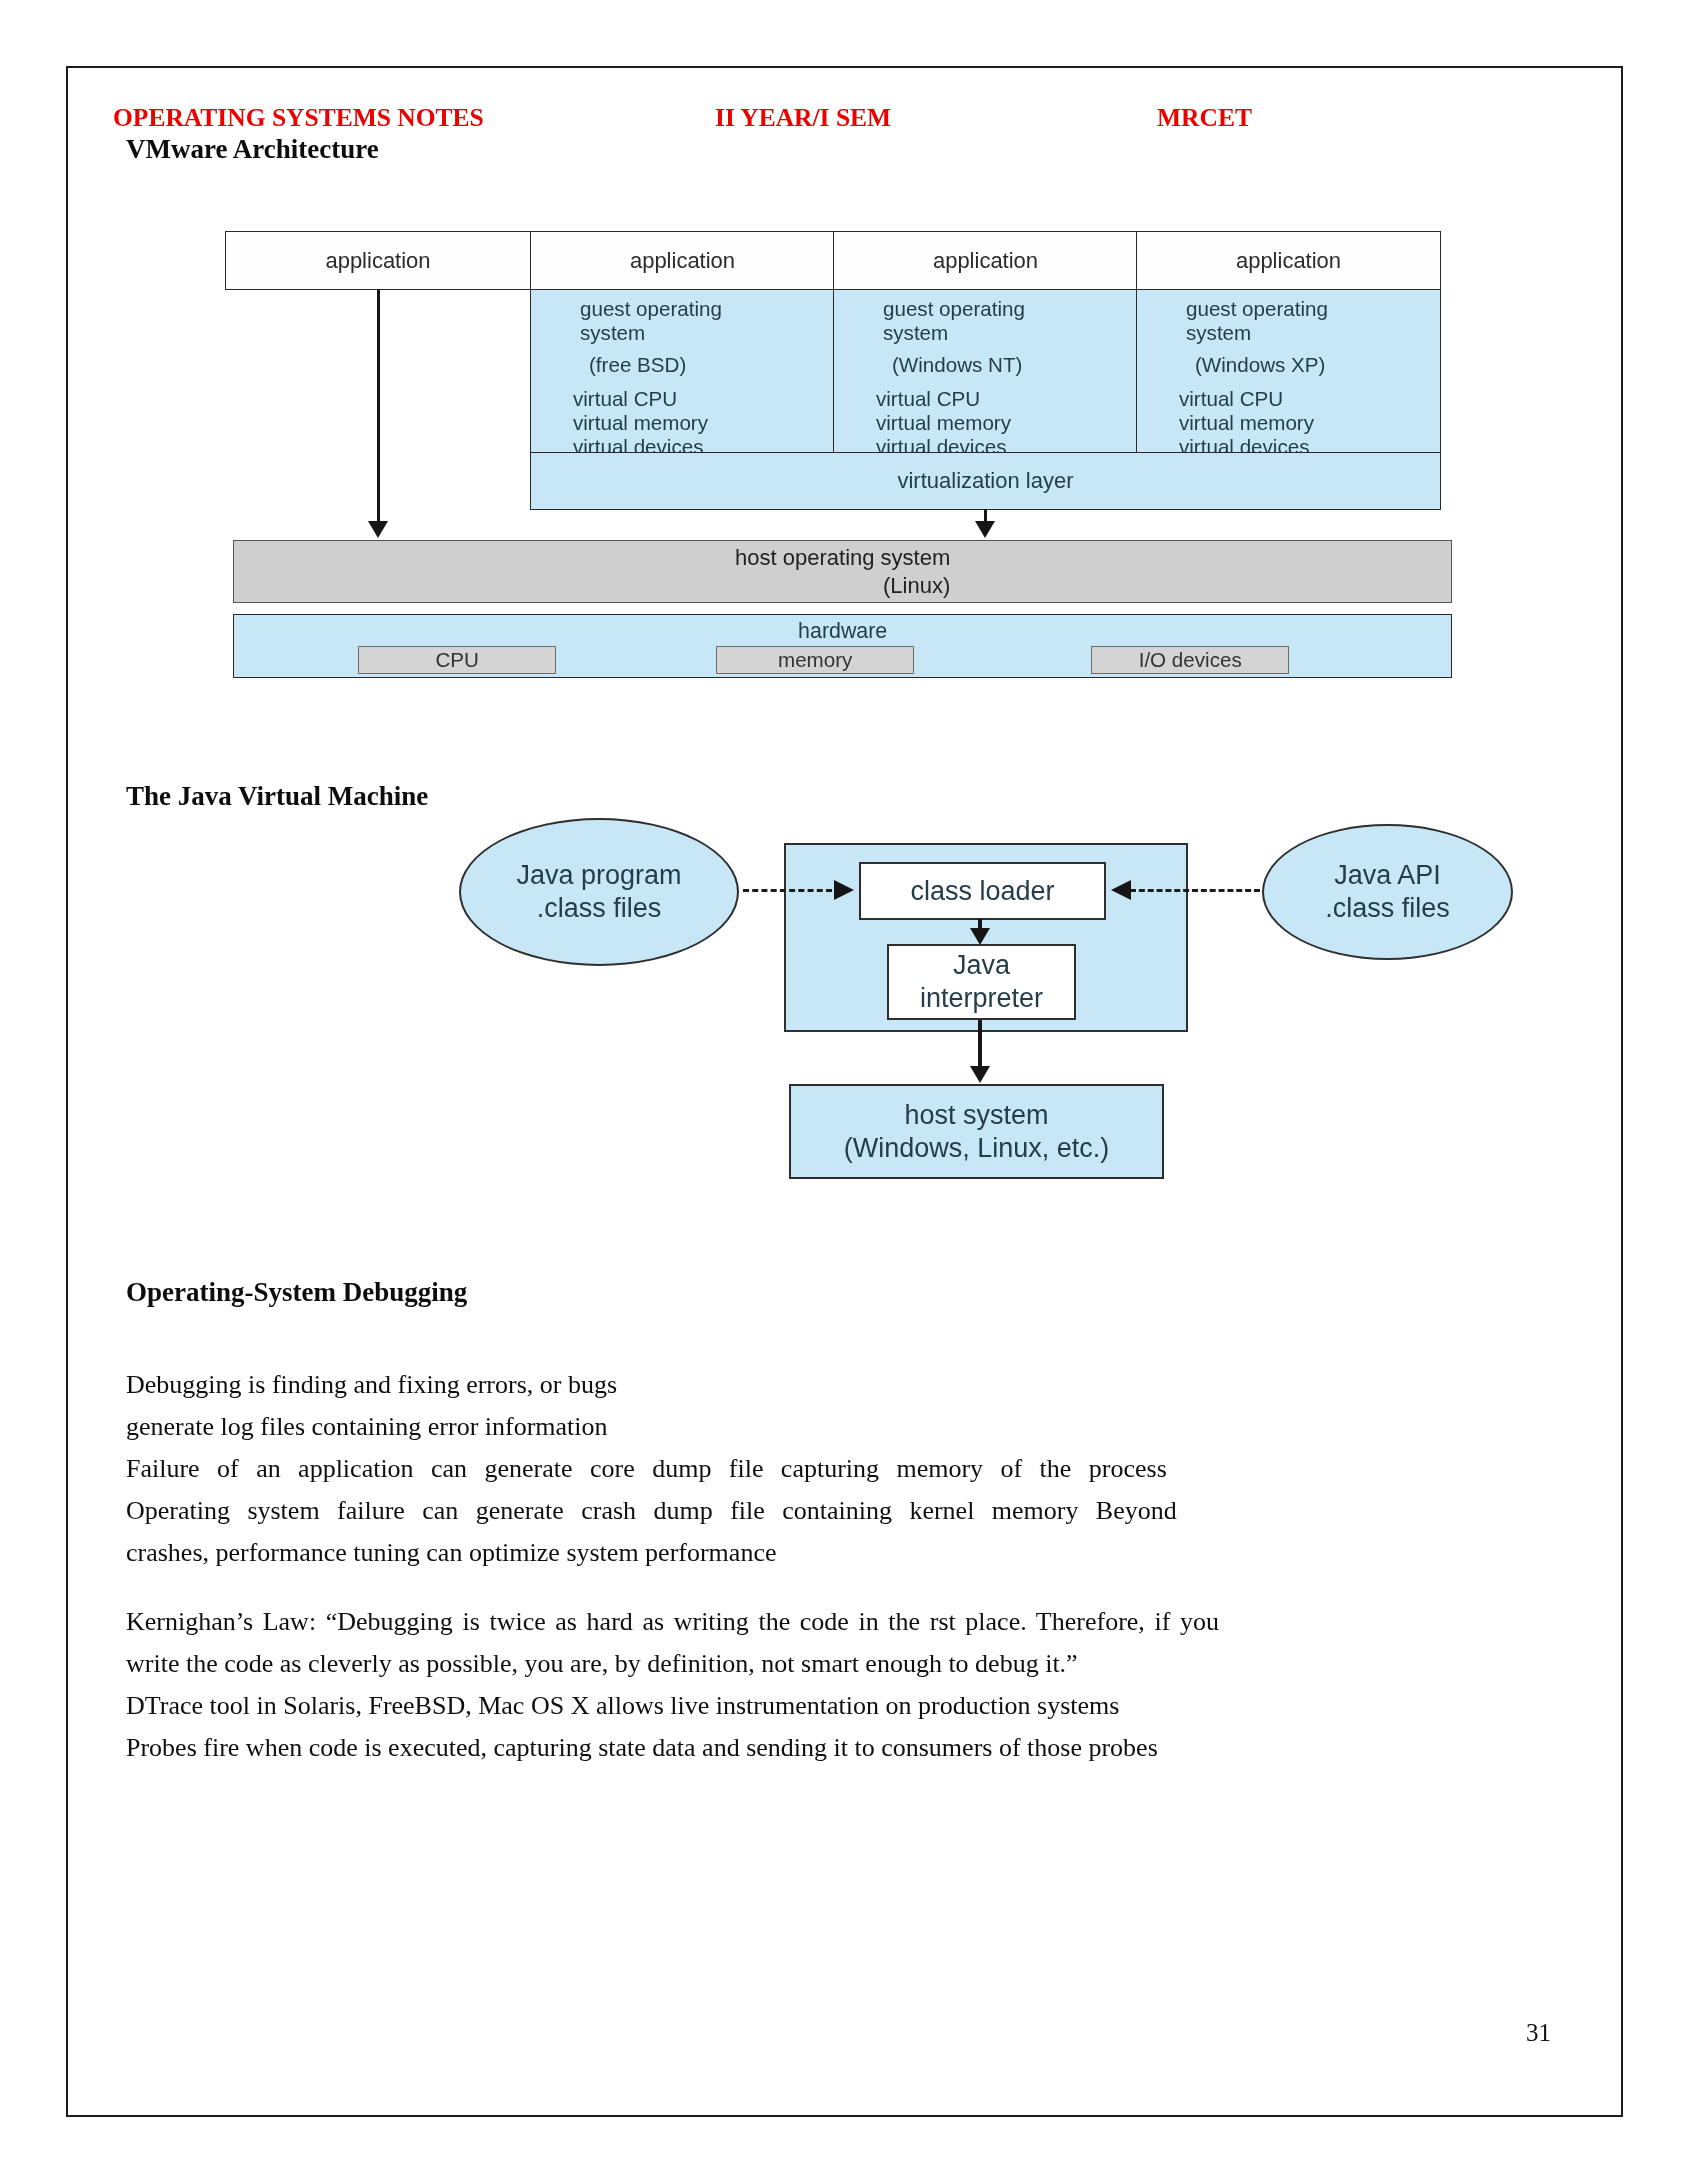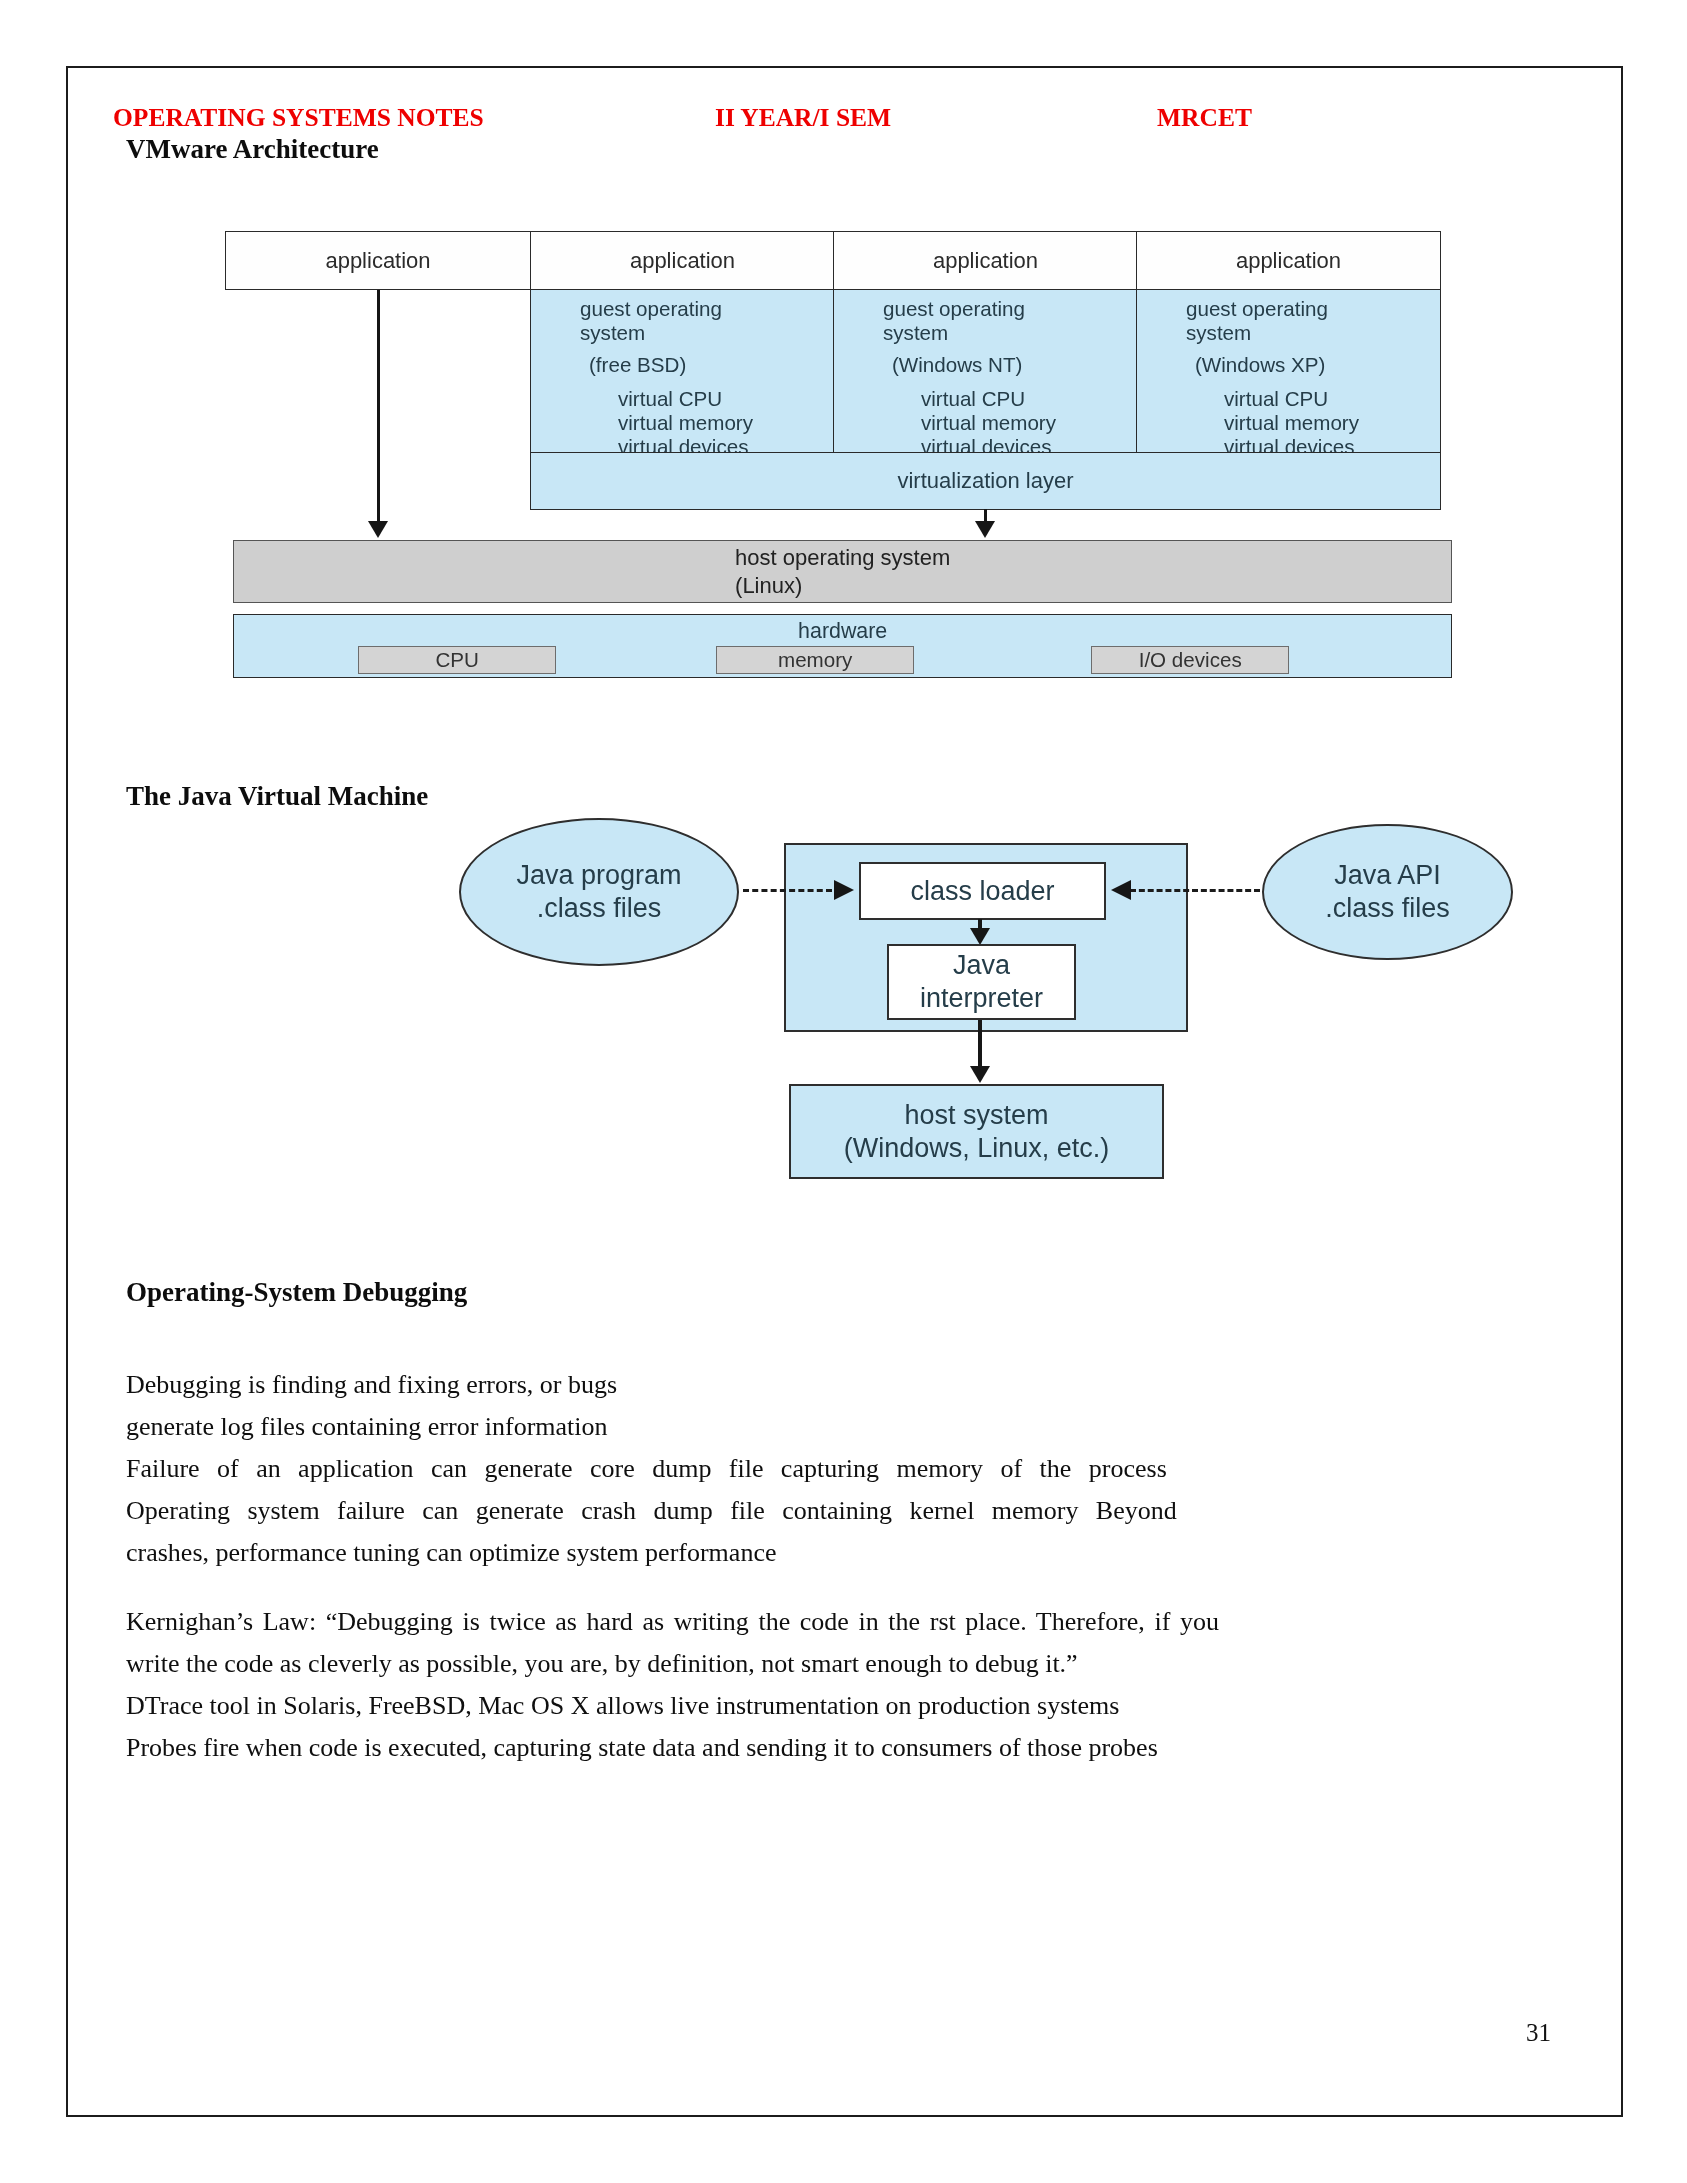--- a/index.html
+++ b/index.html
@@ -16,37 +16,37 @@
   .hdr-left { left:45px; }
   .hdr-center { left:647px; }
   .hdr-right { left:1089px; }
   .h-black { position:absolute; font-weight:bold; font-size:27px; color:#0d0d0d; white-space:nowrap; }
 
   
   .abs { position:absolute; }
   .dbox { position:absolute; box-sizing:border-box; font-family:"Liberation Sans", sans-serif; color:#253d49; }
   .blue { background:#c8e7f6; }
   .graybig { background:#cfcfcf; }
-  .ctr { display:flex; align-items:center; justify-content:center; text-align:left; }
+  .ctr { display:flex; align-items:center; justify-content:center; text-align:right; }
 
   
   .vm { position:absolute; left:157px; top:129px; width:1252px; height:449px;margin-top:34px; }
   .appbox {
     position:absolute; top:0; height:59px; box-sizing:border-box;
     border:1.6px solid #2a2a2a; background:#fefefe;
     font-family:"Liberation Sans", sans-serif; font-size:22px; color:#2b2b2b;
     display:flex; align-items:center; justify-content:center;
   }
   .guestbox {
     position:absolute; top:58px; height:165px; box-sizing:border-box;
     border:1.6px solid #2a2a2a; font-size:20.6px; line-height:24px;
   }
   .guest-title { text-align:left; margin-top:6.6px; padding:0 49px; }
   .guest-os { margin-top:8.2px; padding-left:58px; }
-  .guest-res { padding-left:87px; }
+  .guest-res { padding-left:42px; }
   .guest-res-first { margin-top:10px; }
   .vline { position:absolute; width:2.5px; background:#161616; }
   .ah-down { position:absolute; width:0; height:0;
     border-left:10px solid transparent; border-right:10px solid transparent;
     border-top:17.3px solid #161616; }
   .hostos-text { font-size:22px; line-height:28px; color:#222; }
   .hw-label { text-align:center; font-size:21.4px; margin-top:4.1px; color:#253d49; }
   .hw-chip {
     position:absolute; top:31px; height:28px; width:198px; box-sizing:border-box;
     background:#d4d4d4; border:1.6px solid #6d6d6d; font-size:20.6px; color:#333;

